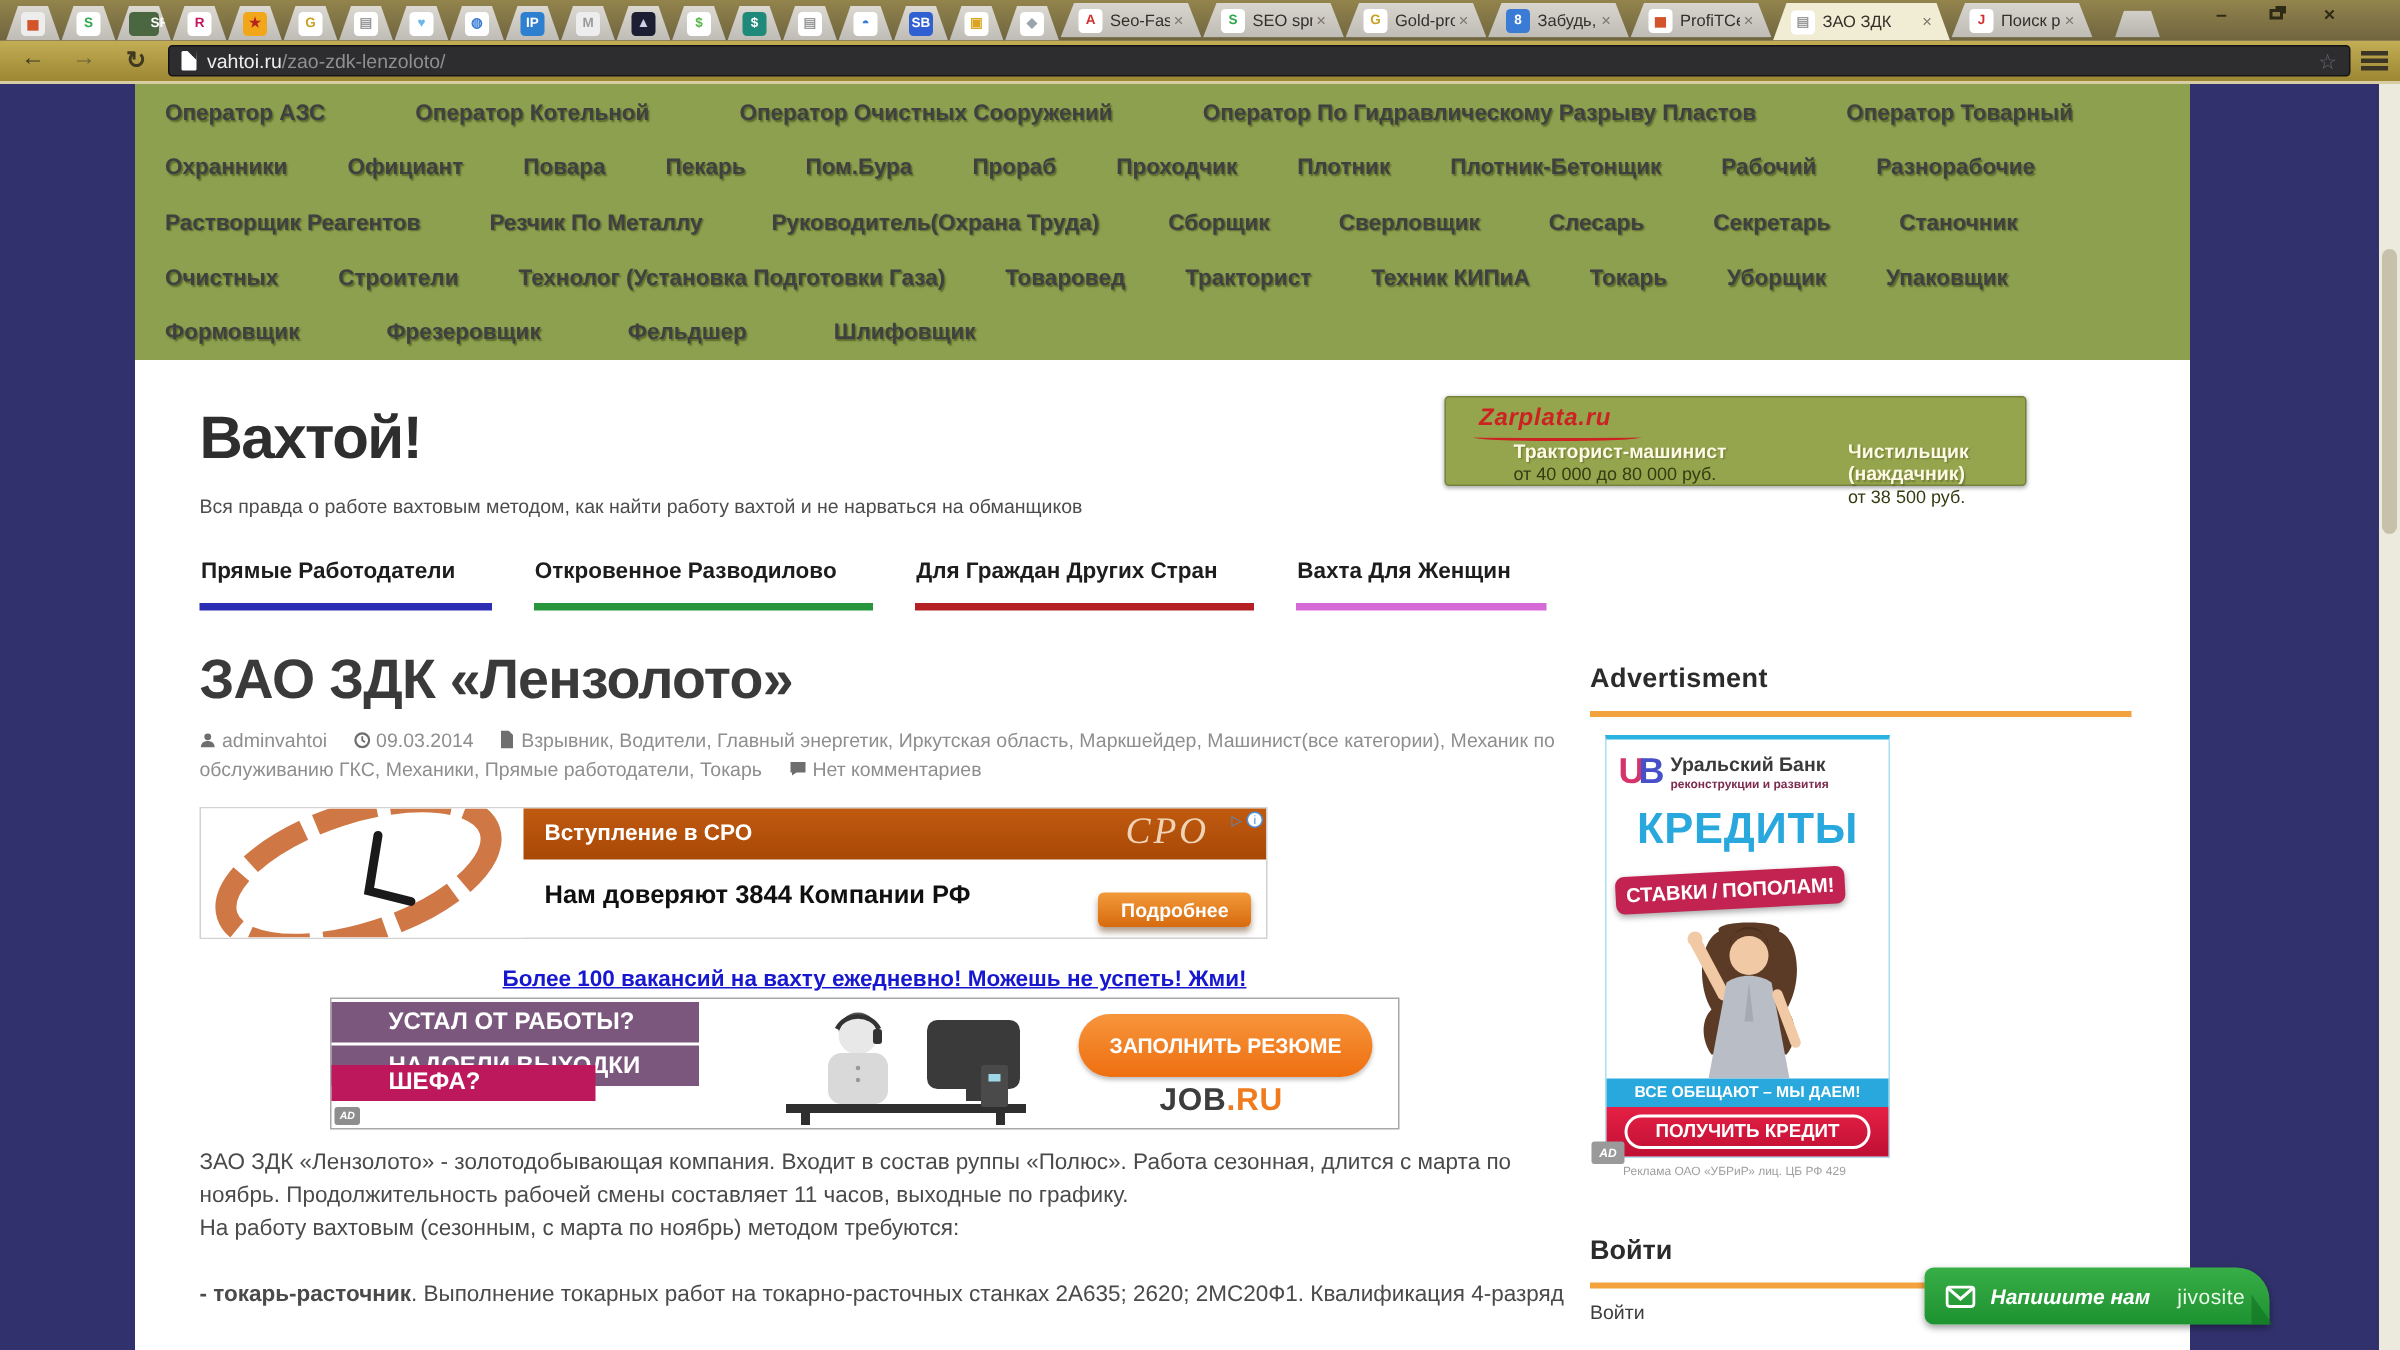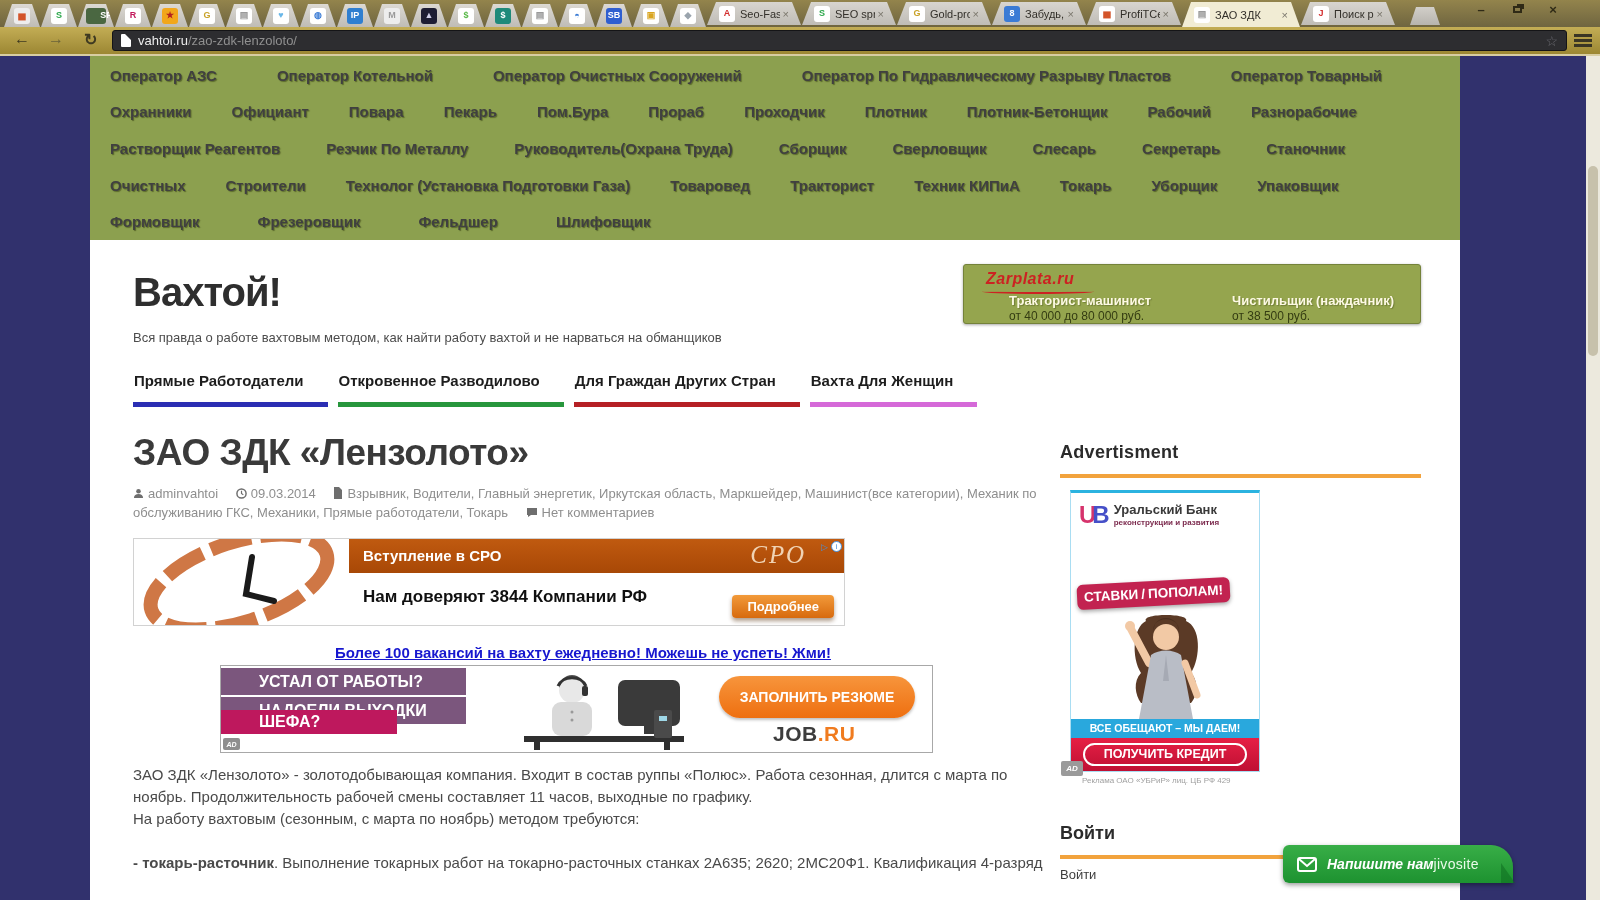--- a/index.html
+++ b/index.html
@@ -39,28 +39,28 @@
   #green-menu{position:absolute;left:90px;top:0;width:1370px;height:184px;background:#8ca04f;padding:1px 14px 0 20px}
   .menu-row{display:flex;align-items:center;height:36.6px;white-space:nowrap}
   .menu-row.g0{column-gap:60px}.menu-row.g1{column-gap:40px}.menu-row.g2{column-gap:46px}.menu-row.g3{column-gap:40px}.menu-row.g4{column-gap:58px}
   .menu-item{color:#404040;font-weight:bold;font-size:15px;text-shadow:1px 1px 1px rgba(50,60,15,.55);cursor:pointer;text-decoration:none}
 
   #content{position:absolute;left:90px;top:184px;width:1370px;height:660px;background:#fff}
 
   #site-title{position:absolute;left:43px;top:30px;font-size:40px;font-weight:bold;color:#2e2e2e;letter-spacing:-1px}
   #tagline{position:absolute;left:43px;top:90px;font-size:13px;color:#4c4c4c}
 
-  #zarplata{position:absolute;left:873px;top:24px;width:458px;height:60px;background:#95a54e;border:1px solid #74823a;border-radius:3px;box-shadow:0 1px 3px rgba(0,0,0,.35)}
+  #zarplata{position:absolute;left:873px;top:24px;width:388px;height:60px;background:#95a54e;border:1px solid #74823a;border-radius:3px;box-shadow:0 1px 3px rgba(0,0,0,.35)}
   #zp-logo{position:absolute;left:22px;top:5px;color:#cc2222;font-weight:bold;font-style:italic;font-size:16px;letter-spacing:.5px;cursor:pointer}
   #zp-swoosh{position:absolute;left:18px;top:24px;width:112px;height:5px;border-bottom:2px solid #cc2222;border-radius:0 0 70% 70%}
   .zp-job{position:absolute;top:28px;cursor:pointer}
   .zp-title{font-size:13px;font-weight:bold;color:#fdf9e4;text-shadow:1px 1px 1px rgba(60,70,20,.4)}
   .zp-salary{font-size:12px;color:#343c12;margin-top:1px}
 
-  #nav-tabs{position:absolute;left:43px;top:128px;display:flex;gap:10px}
+  #nav-tabs{position:absolute;left:43px;top:128px;display:flex;gap:28px}
   .nav-tab{font-size:15px;font-weight:bold;color:#1d1d1d;padding:4px 24px 13px 1px;border-bottom:5px solid #000;cursor:pointer;white-space:nowrap}
 
   #art-title{position:absolute;left:43px;top:192px;font-size:37px;font-weight:bold;color:#3a3a3a;letter-spacing:-.5px}
   #meta{position:absolute;left:43px;top:244px;width:905px;font-size:13px;color:#8e8e8e;line-height:19px}
   .meta-ico{display:inline-block;vertical-align:-1px;margin-right:4px}
   .meta-seg{margin-right:14px}
 
   
   #sro{position:absolute;left:43px;top:298px;width:712px;height:88px;background:#fff;border:1px solid #d2d2d2}
   #sro-left{position:absolute;left:0;top:0;width:215px;height:86px;overflow:hidden;background:#fff}
@@ -108,21 +108,21 @@
   #bank-disc{position:absolute;left:992px;top:536px;width:180px;font-size:8px;color:#9f9f9f}
 
   #login-heading{position:absolute;left:970px;top:583px;font-size:18px;font-weight:bold;color:#2b2b2b}
   #login-line{position:absolute;left:970px;top:615px;width:361px;height:4px;background:#f2a33d}
   #login-link{position:absolute;left:970px;top:627px;font-size:13px;color:#3d3d3d;cursor:pointer}
 
   
   #chat{position:absolute;left:1283px;top:789px;width:230px;height:38px;background:linear-gradient(#38ae47,#1d9230);border-radius:6px 22px 0 6px;display:flex;align-items:center;padding:0 14px;z-index:50;box-shadow:0 2px 5px rgba(0,0,0,.4);cursor:pointer}
   #chat:after{content:"";position:absolute;right:-2px;bottom:0;border-left:14px solid #0f6e20;border-top:20px solid transparent;opacity:.55}
   #chat-label{color:#fff;font-weight:bold;font-style:italic;font-size:14px;margin-left:10px}
-  #chat-brand{color:#eafbe9;font-size:14px;letter-spacing:.3px}
+  #chat-brand{color:#eafbe9;font-size:14px;margin-left:18px;letter-spacing:.3px}
 </style>
 </head>
 <body>
 
 <div id="tabstrip">
   <div id="pinned-tabs">
       <div class="ptab">
         <span class="fav" style="background: rgb(237, 237, 237); color: rgb(211, 84, 42);">▅</span>
       </div>
       <div class="ptab">
@@ -395,20 +395,21 @@
     <div id="ad-line"></div>
 
     <div id="bank">
       <div id="bank-logo-row">
         <span id="ub-mark"><span id="ub-u">U</span><span id="ub-b">B</span></span>
         <span>
           <div id="bank-name">Уральский Банк</div>
           <div id="bank-sub">реконструкции и развития</div>
         </span>
       </div>
+      <div id="bank-big">КРЕДИТЫ</div>
       <div id="bank-badge"><span>СТАВКИ</span><span class="badge-slash">/</span><span>ПОПОЛАМ!</span></div>
       <svg id="bank-woman" viewBox="0 0 130 108">
         <path d="M45 10 C40 2 90 2 85 10 C100 16 100 46 90 62 C98 70 96 86 90 92 L40 92 C34 84 32 70 40 62 C30 46 32 16 45 10 Z" fill="#5b3a26"></path>
         <circle cx="65" cy="26" r="13" fill="#f2c9a5"></circle>
         <path d="M52 20 a13 13 0 0 1 26 0 l-2 -7 a13 10 0 0 0 -22 0 z" fill="#4a2e1e"></path>
         <line x1="48" y1="52" x2="30" y2="18" stroke="#f2c9a5" stroke-width="8" stroke-linecap="round"></line>
         <circle cx="29" cy="15" r="5" fill="#f2c9a5"></circle>
         <path d="M50 44 C58 38 72 38 80 44 L92 108 L38 108 Z" fill="#b9bdc6"></path>
         <path d="M65 44 L62 70 L68 70 Z" fill="#a6aab4"></path>
         <line x1="84" y1="52" x2="96" y2="84" stroke="#f2c9a5" stroke-width="7" stroke-linecap="round"></line>

